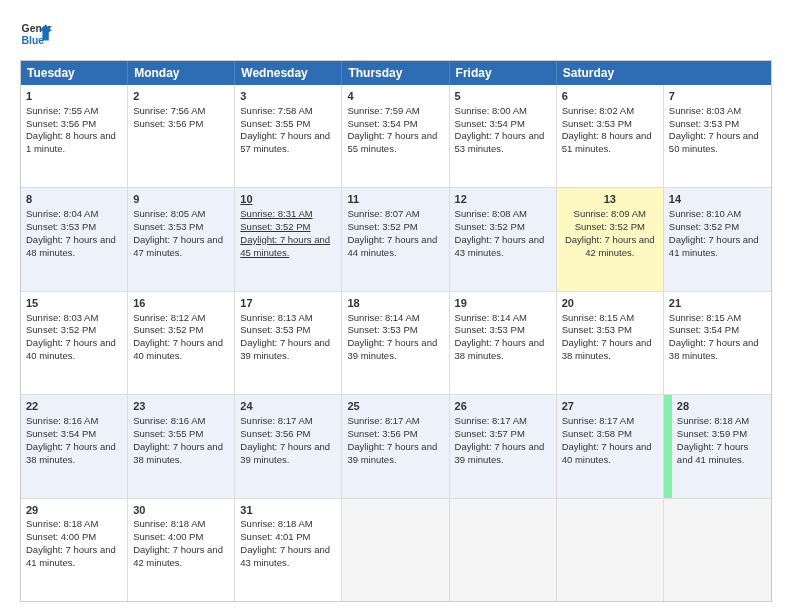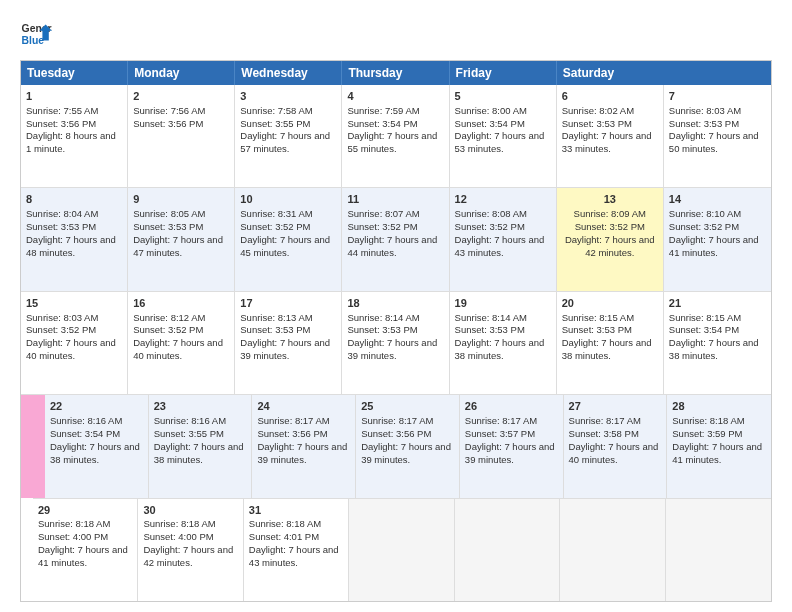--- a/index.html
+++ b/index.html
@@ -136,51 +136,51 @@
         <div class="cal-header-cell">Friday</div>
         <div class="cal-header-cell">Saturday</div>
       </div>
     <div class="cal-body">
         <div class="cal-row" style="background: rgb(255, 255, 255);">
           <div class="cal-cell" style="background: rgb(255, 255, 255);"><span class="day-num">1</span><span>Sunrise: 7:55 AM</span><br><span>Sunset: 3:56 PM</span><br><span>Daylight: 8 hours and 1 minute.</span></div>
           <div class="cal-cell" style="background: rgb(255, 255, 255);"><span class="day-num">2</span><span>Sunrise: 7:56 AM</span><br><span>Sunset: 3:56 PM</span><br></div>
           <div class="cal-cell" style="background: rgb(255, 255, 255);"><span class="day-num">3</span><span>Sunrise: 7:58 AM</span><br><span>Sunset: 3:55 PM</span><br><span>Daylight: 7 hours and 57 minutes.</span></div>
           <div class="cal-cell" style="background: rgb(255, 255, 255);"><span class="day-num">4</span><span>Sunrise: 7:59 AM</span><br><span>Sunset: 3:54 PM</span><br><span>Daylight: 7 hours and 55 minutes.</span></div>
           <div class="cal-cell" style="background: rgb(255, 255, 255);"><span class="day-num">5</span><span>Sunrise: 8:00 AM</span><br><span>Sunset: 3:54 PM</span><br><span>Daylight: 7 hours and 53 minutes.</span></div>
-          <div class="cal-cell" style="background: rgb(255, 255, 255);"><span class="day-num">6</span><span>Sunrise: 8:02 AM</span><br><span>Sunset: 3:53 PM</span><br><span>Daylight: 7 hours and 33 minutes.</span></div>
+          <div class="cal-cell" style="background: rgb(255, 255, 255);"><span class="day-num">6</span><span>Sunrise: 8:02 AM</span><br><span>Sunset: 3:53 PM</span><br><span>Daylight: 8 hours and 51 minutes.</span></div>
           <div class="cal-cell" style="background: rgb(255, 255, 255);"><span class="day-num">7</span><span>Sunrise: 8:03 AM</span><br><span>Sunset: 3:53 PM</span><br><span>Daylight: 7 hours and 50 minutes.</span></div>
         </div>
         <div class="cal-row" style="background: rgb(237, 242, 250);">
           <div class="cal-cell" style="background: rgb(237, 242, 250);"><span class="day-num">8</span><span>Sunrise: 8:04 AM</span><br><span>Sunset: 3:53 PM</span><br><span>Daylight: 7 hours and 48 minutes.</span></div>
           <div class="cal-cell" style="background: rgb(237, 242, 250);"><span class="day-num">9</span><span>Sunrise: 8:05 AM</span><br><span>Sunset: 3:53 PM</span><br><span>Daylight: 7 hours and 47 minutes.</span></div>
-          <div class="cal-cell" style="background: rgb(237, 242, 250);"><span class="day-num">10</span><span>Sunrise: 8:31 AM</span><br><span>Sunset: 3:52 PM</span><br><span>Daylight: 7 hours and 45 minutes.</span></div>
+          <div class="cal-cell" style="background: rgb(237, 242, 250); text-decoration: underline;"><span class="day-num">10</span><span>Sunrise: 8:31 AM</span><br><span>Sunset: 3:52 PM</span><br><span>Daylight: 7 hours and 45 minutes.</span></div>
           <div class="cal-cell" style="background: rgb(237, 242, 250);"><span class="day-num">11</span><span>Sunrise: 8:07 AM</span><br><span>Sunset: 3:52 PM</span><br><span>Daylight: 7 hours and 44 minutes.</span></div>
           <div class="cal-cell" style="background: rgb(237, 242, 250);"><span class="day-num">12</span><span>Sunrise: 8:08 AM</span><br><span>Sunset: 3:52 PM</span><br><span>Daylight: 7 hours and 43 minutes.</span></div>
           <div class="cal-cell" style="background: #fef9c3; text-align: center;"><span class="day-num">13</span><span>Sunrise: 8:09 AM</span><br><span>Sunset: 3:52 PM</span><br><span>Daylight: 7 hours and 42 minutes.</span></div>
           <div class="cal-cell" style="background: rgb(237, 242, 250);"><span class="day-num">14</span><span>Sunrise: 8:10 AM</span><br><span>Sunset: 3:52 PM</span><br><span>Daylight: 7 hours and 41 minutes.</span></div>
         </div>
         <div class="cal-row" style="background: rgb(255, 255, 255);">
           <div class="cal-cell" style="background: rgb(255, 255, 255);"><span class="day-num">15</span><span>Sunrise: 8:03 AM</span><br><span>Sunset: 3:52 PM</span><br><span>Daylight: 7 hours and 40 minutes.</span></div>
           <div class="cal-cell" style="background: rgb(255, 255, 255);"><span class="day-num">16</span><span>Sunrise: 8:12 AM</span><br><span>Sunset: 3:52 PM</span><br><span>Daylight: 7 hours and 40 minutes.</span></div>
           <div class="cal-cell" style="background: rgb(255, 255, 255);"><span class="day-num">17</span><span>Sunrise: 8:13 AM</span><br><span>Sunset: 3:53 PM</span><br><span>Daylight: 7 hours and 39 minutes.</span></div>
           <div class="cal-cell" style="background: rgb(255, 255, 255);"><span class="day-num">18</span><span>Sunrise: 8:14 AM</span><br><span>Sunset: 3:53 PM</span><br><span>Daylight: 7 hours and 39 minutes.</span></div>
           <div class="cal-cell" style="background: rgb(255, 255, 255);"><span class="day-num">19</span><span>Sunrise: 8:14 AM</span><br><span>Sunset: 3:53 PM</span><br><span>Daylight: 7 hours and 38 minutes.</span></div>
           <div class="cal-cell" style="background: rgb(255, 255, 255);"><span class="day-num">20</span><span>Sunrise: 8:15 AM</span><br><span>Sunset: 3:53 PM</span><br><span>Daylight: 7 hours and 38 minutes.</span></div>
           <div class="cal-cell" style="background: rgb(255, 255, 255);"><span class="day-num">21</span><span>Sunrise: 8:15 AM</span><br><span>Sunset: 3:54 PM</span><br><span>Daylight: 7 hours and 38 minutes.</span></div>
         </div>
-        <div class="cal-row" style="background: #f9a8d4; padding-left: 24px;">
+        <div class="cal-row" style="background: #86efac;">
           <div class="cal-cell" style="background: rgb(237, 242, 250);"><span class="day-num">22</span><span>Sunrise: 8:16 AM</span><br><span>Sunset: 3:54 PM</span><br><span>Daylight: 7 hours and 38 minutes.</span></div>
           <div class="cal-cell" style="background: rgb(237, 242, 250);"><span class="day-num">23</span><span>Sunrise: 8:16 AM</span><br><span>Sunset: 3:55 PM</span><br><span>Daylight: 7 hours and 38 minutes.</span></div>
           <div class="cal-cell" style="background: rgb(237, 242, 250);"><span class="day-num">24</span><span>Sunrise: 8:17 AM</span><br><span>Sunset: 3:56 PM</span><br><span>Daylight: 7 hours and 39 minutes.</span></div>
           <div class="cal-cell" style="background: rgb(237, 242, 250);"><span class="day-num">25</span><span>Sunrise: 8:17 AM</span><br><span>Sunset: 3:56 PM</span><br><span>Daylight: 7 hours and 39 minutes.</span></div>
           <div class="cal-cell" style="background: rgb(237, 242, 250);"><span class="day-num">26</span><span>Sunrise: 8:17 AM</span><br><span>Sunset: 3:57 PM</span><br><span>Daylight: 7 hours and 39 minutes.</span></div>
           <div class="cal-cell" style="background: rgb(237, 242, 250);"><span class="day-num">27</span><span>Sunrise: 8:17 AM</span><br><span>Sunset: 3:58 PM</span><br><span>Daylight: 7 hours and 40 minutes.</span></div>
-          <div class="cal-cell" style="background: rgb(237, 242, 250);"><span class="day-num">28</span><span>Sunrise: 8:18 AM</span><br><span>Sunset: 3:59 PM</span><br><span>Daylight: 7 hours and 41 minutes.</span></div>
+          <div class="cal-cell" style="background: rgb(237, 242, 250); margin-left: 8px;"><span class="day-num">28</span><span>Sunrise: 8:18 AM</span><br><span>Sunset: 3:59 PM</span><br><span>Daylight: 7 hours and 41 minutes.</span></div>
         </div>
-        <div class="cal-row" style="background: #1d4ed8; margin-left: 12px;">
+        <div class="cal-row" style="background: #1d4ed8;">
           <div class="cal-cell" style="background: rgb(255, 255, 255);"><span class="day-num">29</span><span>Sunrise: 8:18 AM</span><br><span>Sunset: 4:00 PM</span><br><span>Daylight: 7 hours and 41 minutes.</span></div>
           <div class="cal-cell" style="background: rgb(255, 255, 255);"><span class="day-num">30</span><span>Sunrise: 8:18 AM</span><br><span>Sunset: 4:00 PM</span><br><span>Daylight: 7 hours and 42 minutes.</span></div>
           <div class="cal-cell" style="background: rgb(255, 255, 255);"><span class="day-num">31</span><span>Sunrise: 8:18 AM</span><br><span>Sunset: 4:01 PM</span><br><span>Daylight: 7 hours and 43 minutes.</span></div>
           <div class="cal-cell empty" style="background: rgb(245, 245, 245);"></div>
           <div class="cal-cell empty" style="background: rgb(245, 245, 245);"></div>
           <div class="cal-cell empty" style="background: rgb(245, 245, 245);"></div>
           <div class="cal-cell empty" style="background: rgb(245, 245, 245);"></div>
         </div>
       </div>
   </div>

